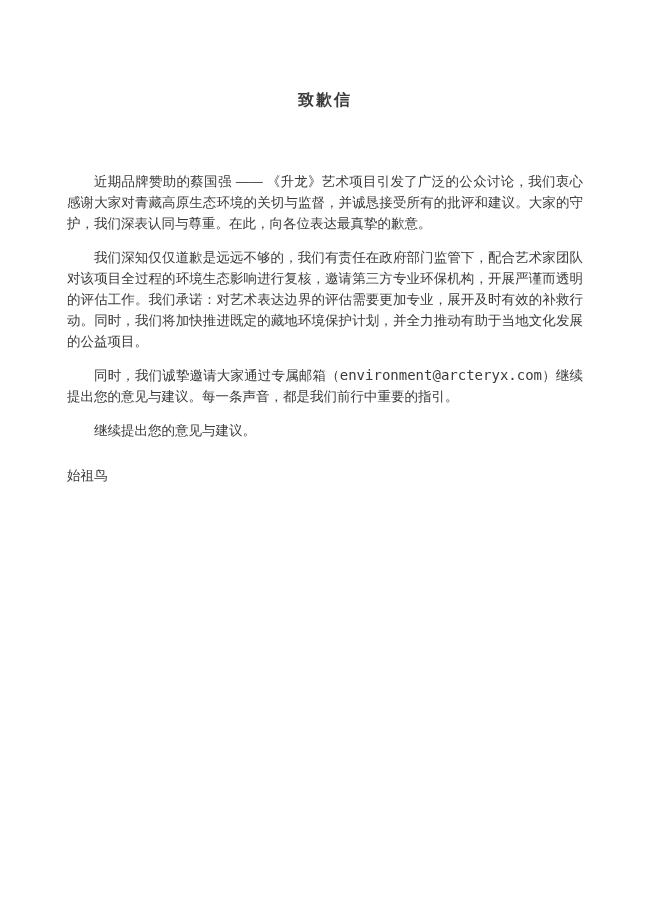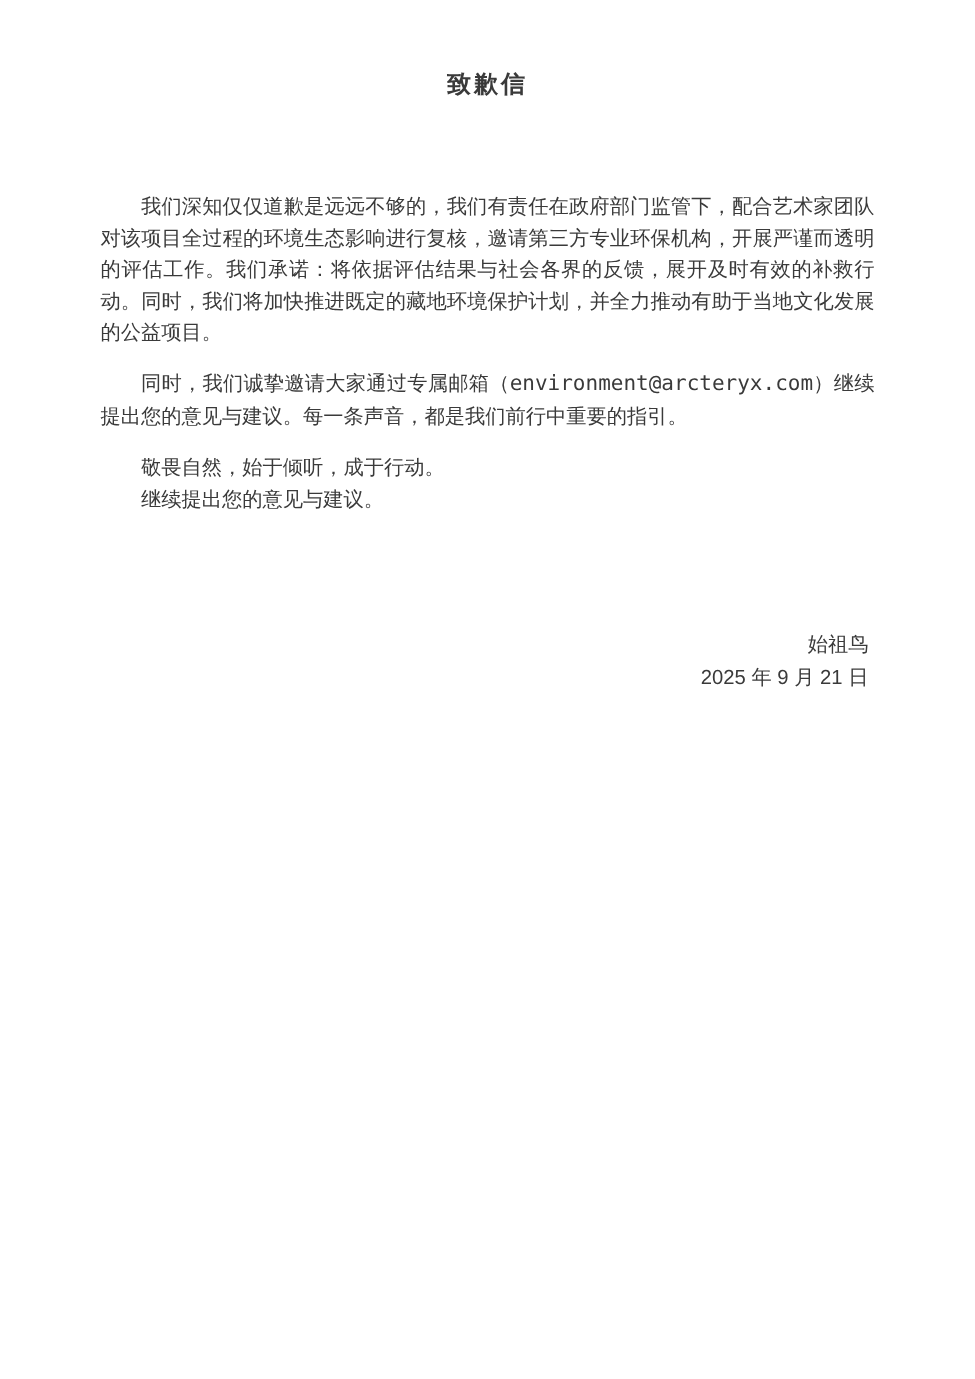--- a/index.html
+++ b/index.html
@@ -10,21 +10,21 @@
   body {
     width: 650px;
     height: 919px;
     overflow: hidden;
     font-family: "Liberation Sans", sans-serif;
     color: #3a3a3a;
   }
   .page {
     width: 516px;
     margin: 0 auto;
-    padding-top: 46px;
+    padding-top: 90px;
     box-sizing: border-box;
   }
   .letter-title {
     text-align: center;
     font-size: 16px;
     font-weight: 600;
     letter-spacing: 2px;
     margin: 0 0 60px 0;
   }
   .para {
@@ -40,46 +40,44 @@
     font-size: 14px;
     font-weight: 400;
   }
   .closing-block {
     margin-top: 8px;
   }
   .closing-block .para {
     margin: 0;
   }
   .signature-block {
-    margin-top: 76px;
-    text-align: right;
+    margin-top: 24px;
     font-size: 13.5px;
     line-height: 22px;
     font-weight: 500;
     padding-right: 4px;
   }
 </style>
 </head>
 <body>
 
 <div class="page">
 
   <h1 class="letter-title">致歉信</h1>
 
   <div>
+    <p class="para">近期品牌赞助的蔡国强 —— 《升龙》艺术项目引发了广泛的公众讨论，我们衷心感谢大家对青藏高原生态环境的关切与监督，并诚恳接受所有的批评和建议。大家的守护，我们深表认同与尊重。在此，向各位表达最真挚的歉意。</p>
 
 
-    <p class="para">我们深知仅仅道歉是远远不够的，我们有责任在政府部门监管下，配合艺术家团队对该项目全过程的环境生态影响进行复核，邀请第三方专业环保机构，开展严谨而透明的评估工作。我们承诺：将依据评估结果与社会各界的反馈，展开及时有效的补救行动。同时，我们将加快推进既定的藏地环境保护计划，并全力推动有助于当地文化发展的公益项目。</p>
+    <p class="para">我们深知仅仅道歉是远远不够的，我们有责任在政府部门监管下，配合艺术家团队对该项目全过程的环境生态影响进行复核，邀请第三方专业环保机构，开展严谨而透明的评估工作。我们承诺：对艺术表达边界的评估需要更加专业，展开及时有效的补救行动。同时，我们将加快推进既定的藏地环境保护计划，并全力推动有助于当地文化发展的公益项目。</p>
 
     <p class="para"><span>同时，我们诚挚邀请大家通过专属邮箱（</span><span class="email">environment@arcteryx.com</span><span>）继续提出您的意见与建议。每一条声音，都是我们前行中重要的指引。</span></p>
 
     <div class="closing-block">
-      <p class="para">敬畏自然，始于倾听，成于行动。</p>
       <p class="para">继续提出您的意见与建议。</p>
     </div>
   </div>
 
   <div class="signature-block">
     <div>始祖鸟</div>
-    <div>2025 年 9 月 21 日</div>
   </div>
 
 </div>
 
 </body></html>

